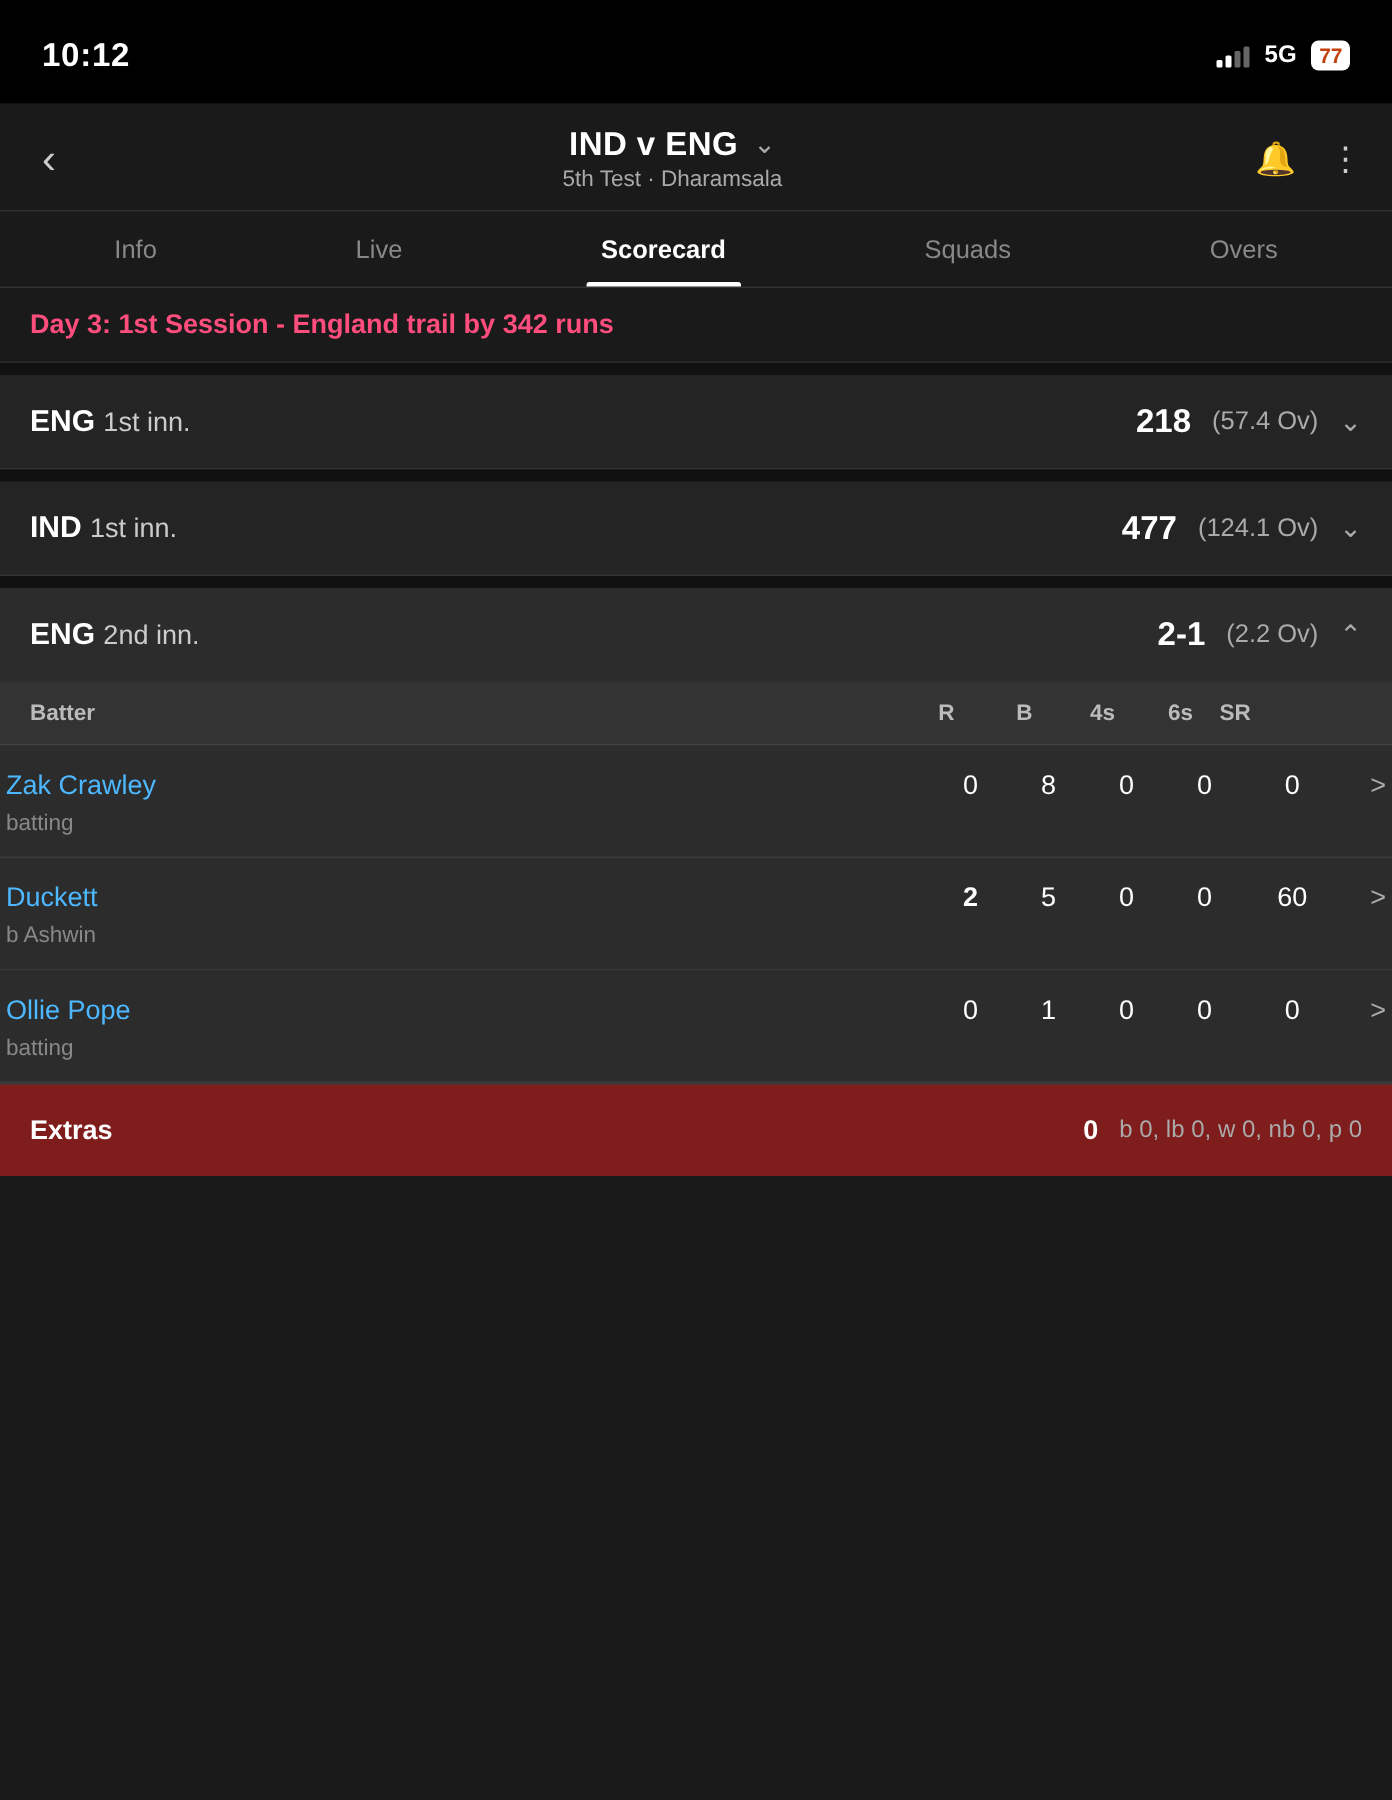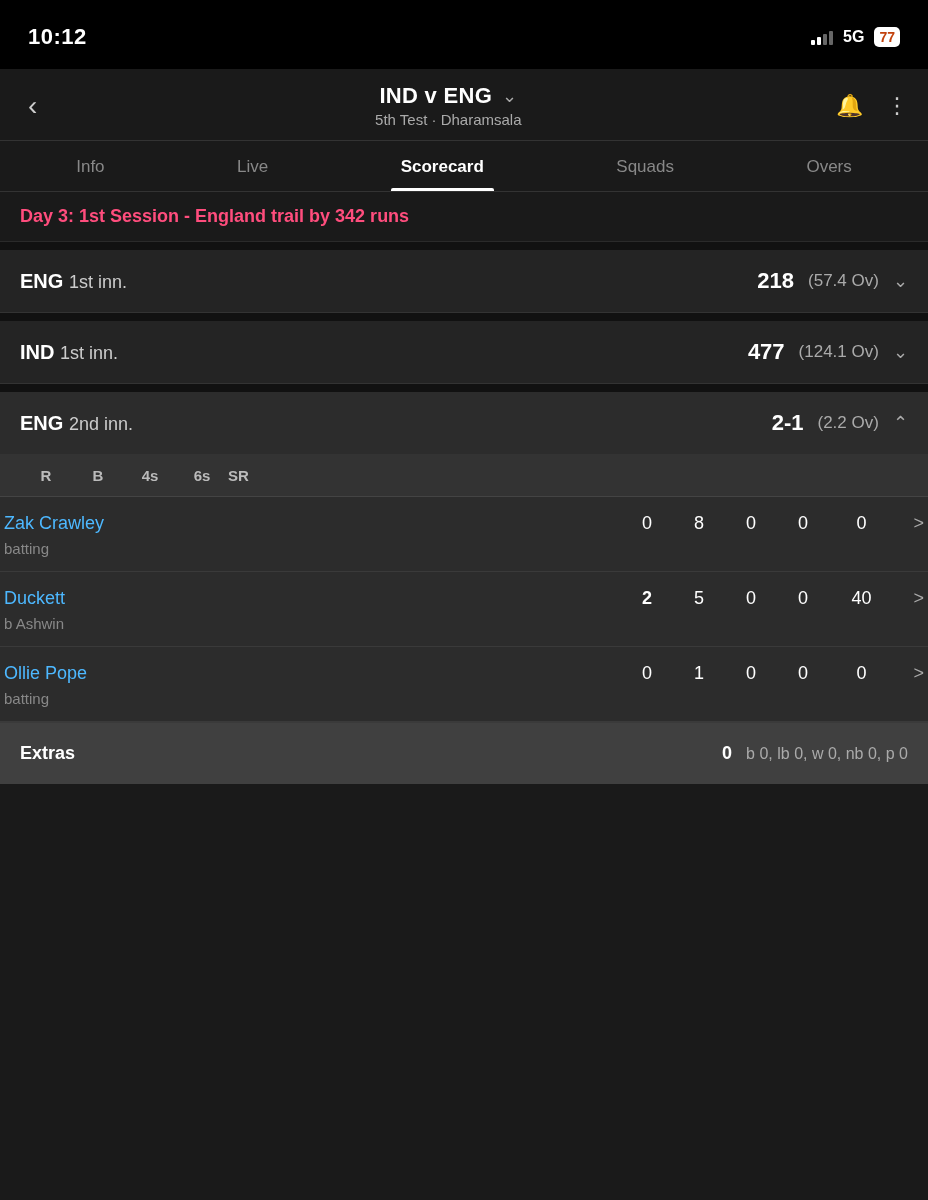--- a/index.html
+++ b/index.html
@@ -293,21 +293,21 @@
       padding-left: 0;
       margin-top: 2px;
     }
 
     
     .extras-row {
       display: flex;
       align-items: flex-end;
       justify-content: space-between;
       padding: 20px 20px;
-      background: #404040;
+      background: #7f1d1d;
       border-top: 1px solid #3a3a3a;
     }
     .extras-label {
       font-size: 18px;
       font-weight: 700;
       color: #fff;
     }
     .extras-detail {
       display: flex;
       align-items: center;
@@ -420,20 +420,21 @@
   <div class="innings-score-section">
     <span class="innings-score">2-1</span>
     <span class="innings-overs">(2.2 Ov)</span>
     <span class="chevron-icon">⌃</span>
   </div>
 </div>
 
 <div class="scorecard-section">
 
   <div class="table-header">
+    <span class="col-batter">Batter</span>
     <span class="col-stat">R</span>
     <span class="col-stat">B</span>
     <span class="col-stat">4s</span>
     <span class="col-stat">6s</span>
     <span class="col-stat-wide">SR</span>
     <span class="col-chevron"></span>
   </div>
 
   <div class="batter-row">
     <div class="batter-main">
@@ -448,21 +449,21 @@
     <span class="batter-status">batting</span>
   </div>
 
   <div class="batter-row">
     <div class="batter-main">
       <span class="batter-name">Duckett</span>
       <span class="batter-stat bold">2</span>
       <span class="batter-stat">5</span>
       <span class="batter-stat">0</span>
       <span class="batter-stat">0</span>
-      <span class="batter-stat-wide">40</span>
+      <span class="batter-stat-wide">60</span>
       <span class="batter-chevron">&gt;</span>
     </div>
     <span class="batter-status">b Ashwin</span>
   </div>
 
   <div class="batter-row">
     <div class="batter-main">
       <span class="batter-name">Ollie Pope</span>
       <span class="batter-stat">0</span>
       <span class="batter-stat">1</span>

